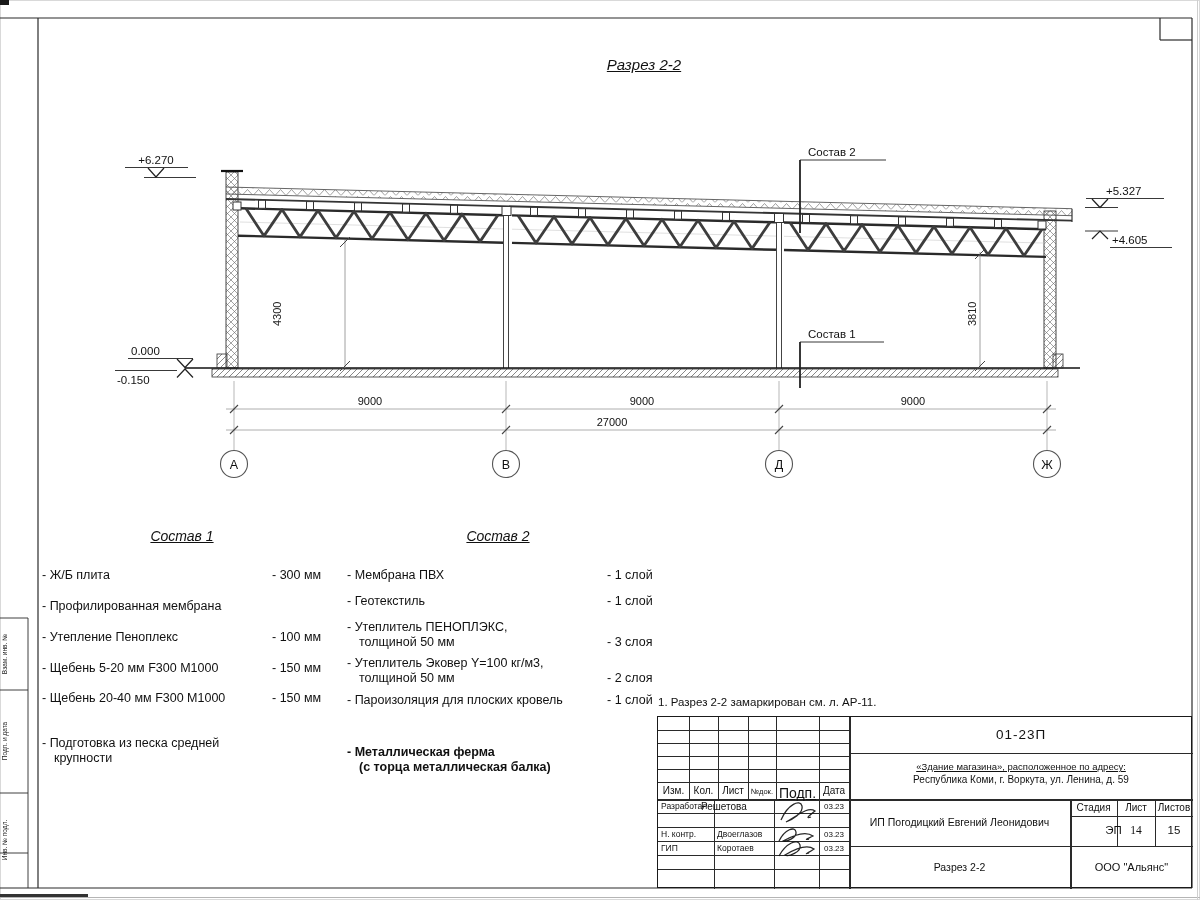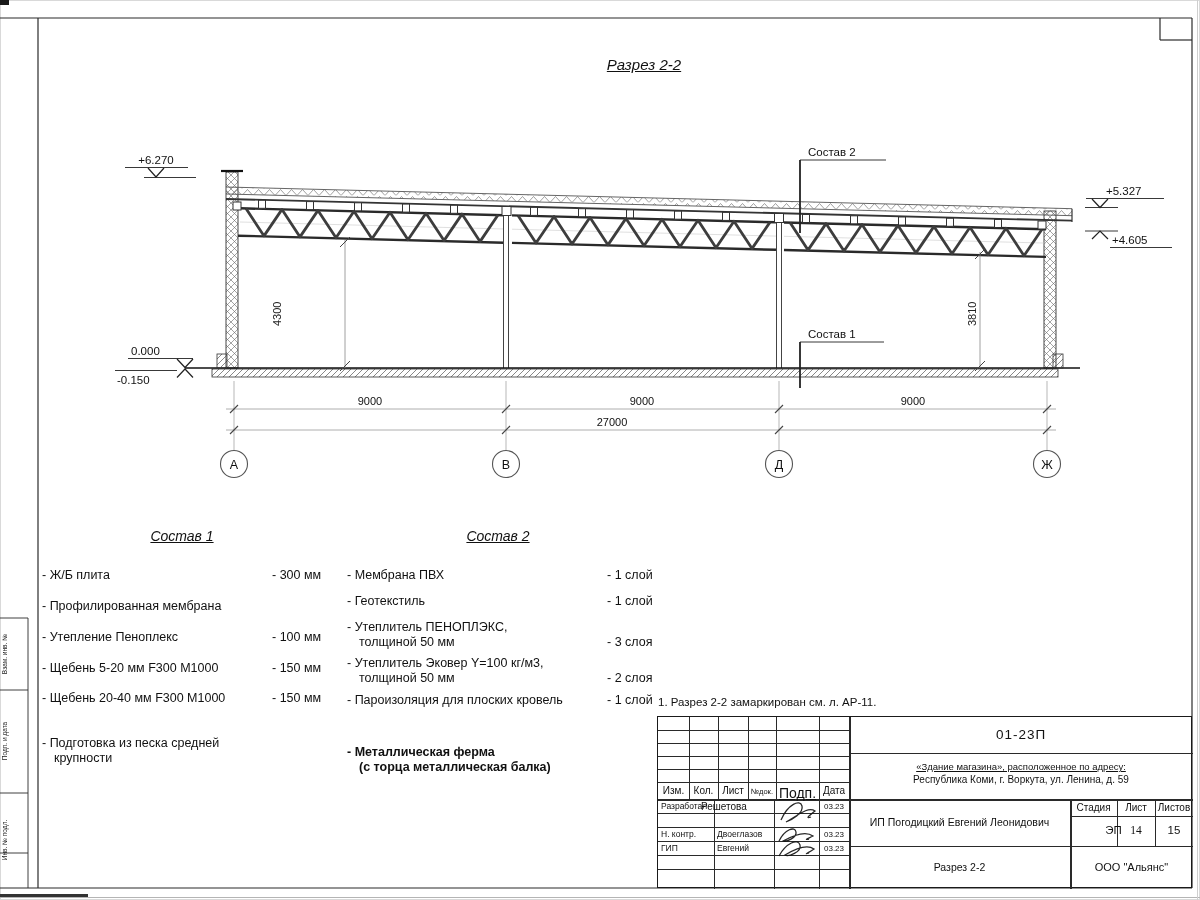--- a/index.html
+++ b/index.html
@@ -346,21 +346,21 @@
   <div class="tc" style="left:118px;top:68px;width:43px;font-size:14px;text-decoration:underline;">Подп.</div>
   <div class="tc" style="left:161px;top:68px;width:30px;font-size:10px;">Дата</div>
 
   <div class="tl" style="left:3px;top:84px;font-size:8.5px;">Разработал</div>
   <div class="tl" style="left:43px;top:84px;font-size:10px;">Решетова</div>
   <div class="tc" style="left:161px;top:85px;width:30px;font-size:8px;">03.23</div>
   <div class="tl" style="left:3px;top:112px;font-size:8.5px;">Н. контр.</div>
   <div class="tl" style="left:59px;top:112px;font-size:8.5px;">Двоеглазов</div>
   <div class="tc" style="left:161px;top:113px;width:30px;font-size:8px;">03.23</div>
   <div class="tl" style="left:3px;top:126px;font-size:8.5px;">ГИП</div>
-  <div class="tl" style="left:59px;top:126px;font-size:8.5px;">Евгений</div>
+  <div class="tl" style="left:59px;top:126px;font-size:8.5px;">Коротаев</div>
   <div class="tc" style="left:161px;top:127px;width:30px;font-size:8px;">03.23</div>
 
   <div class="tc" style="left:191px;top:10px;width:344px;font-size:13.5px;letter-spacing:1px;">01-23П</div>
   <div class="tc" style="left:196px;top:44px;width:334px;font-size:9.5px;line-height:12.5px;text-decoration:underline;">«Здание магазина», расположенное по адресу:</div>
   <div class="tc" style="left:196px;top:57px;width:334px;font-size:10px;line-height:12.5px;">Республика Коми, г. Воркута, ул. Ленина, д. 59</div>
   <div class="tc" style="left:191px;top:99px;width:221px;font-size:10.5px;">ИП Погодицкий Евгений Леонидович</div>
   <div class="tc" style="left:191px;top:144px;width:221px;font-size:10.5px;">Разрез 2-2</div>
   <div class="tc" style="left:412px;top:85px;width:47px;font-size:10px;">Стадия</div>
   <div class="tc" style="left:459px;top:85px;width:38px;font-size:10px;">Лист</div>
   <div class="tc" style="left:497px;top:85px;width:38px;font-size:10px;">Листов</div>

